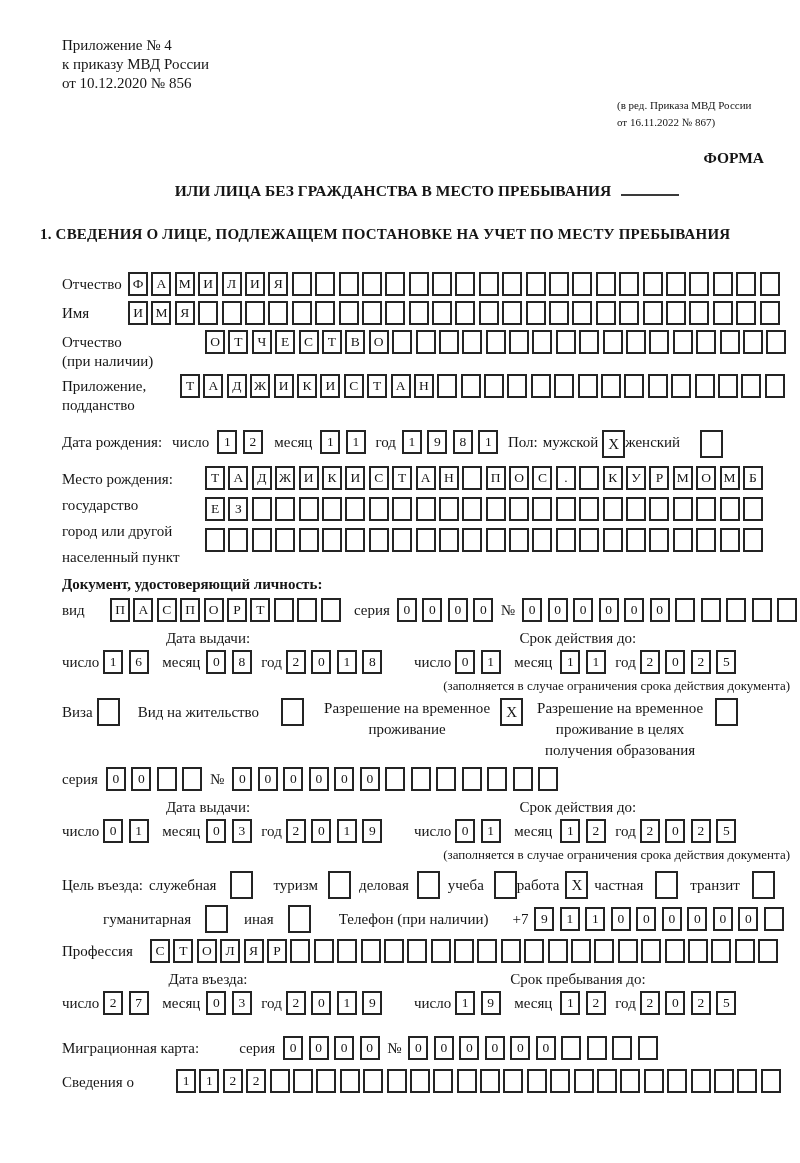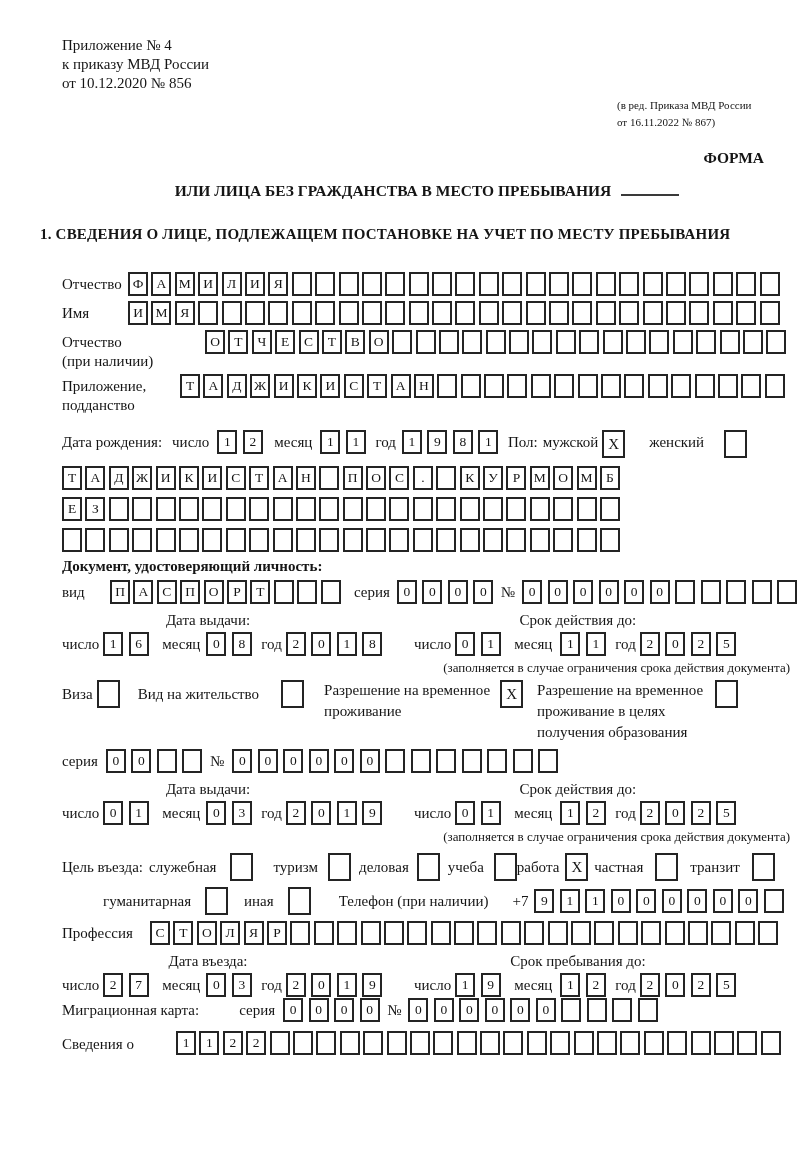--- a/index.html
+++ b/index.html
@@ -39,21 +39,21 @@
   .lbl { line-height:25px; flex:none; }
   .cb-lbl { line-height:28px; flex:none; }
 
   .center-bold { text-align:left; font-weight:bold; margin-right:40px; }
 
   .date-block { display:flex; align-items:flex-start; }
   .date-head { text-align:center; margin-bottom:3px; }
   .date-line { display:flex; align-items:flex-start; }
   .note-right { text-align:right; font-size:13px; margin-top:3px; padding-right:2px; }
 
-  .opt-2line, .opt-3line { line-height:21px; flex:none; }
+  .opt-2line, .opt-3line { text-align:center; line-height:21px; flex:none; }
 </style>
 </head>
 <body>
 
 <div class="page">
 
   <div class="hdr-block">
     <div>Приложение № 4</div>
     <div>к приказу МВД России</div>
     <div>от 10.12.2020 № 856</div>
@@ -222,25 +222,31 @@
     <span class="lbl" style="margin:0 6px 0 4px">год</span>
     <div class="cells spread">
         <span class="cell">1</span>
         <span class="cell">9</span>
         <span class="cell">8</span>
         <span class="cell">1</span>
       </div>
     <span class="lbl" style="margin-left:4px">Пол:</span>
     <span class="lbl" style="margin-left:5px">мужской</span>
     <span class="checkbox" style="margin-left:4px">X</span>
-    <span class="lbl" style="margin-left:24px">женский</span>
+    <span class="lbl" style="margin-left:0">женский</span>
     <span class="checkbox" style="margin-left:20px"></span>
   </div>
 
   <div class="frow" style="margin-top:8px">
+    <div class="flabel" style="width:143px; line-height:26px; padding-top:0">
+      <div>Место рождения:</div>
+      <div>государство</div>
+      <div>город или другой</div>
+      <div>населенный пункт</div>
+    </div>
     <div>
       <div class="cells">
           <span class="cell">Т</span>
           <span class="cell">А</span>
           <span class="cell">Д</span>
           <span class="cell">Ж</span>
           <span class="cell">И</span>
           <span class="cell">К</span>
           <span class="cell">И</span>
           <span class="cell">С</span>
@@ -608,21 +614,21 @@
         <div class="cells spread">
             <span class="cell">2</span>
             <span class="cell">0</span>
             <span class="cell">2</span>
             <span class="cell">5</span>
           </div>
       </div>
     </div>
   </div>
 
-  <div class="frow" style="margin-top:0">
+  <div class="frow" style="margin-top:20px">
     <span class="lbl">Миграционная карта:</span>
     <span class="lbl" style="margin-left:40px; margin-right:8px">серия</span>
     <div class="cells spread">
         <span class="cell">0</span>
         <span class="cell">0</span>
         <span class="cell">0</span>
         <span class="cell">0</span>
       </div>
     <span class="lbl" style="margin:0 7px 0 2px">№</span>
     <div class="cells spread">

